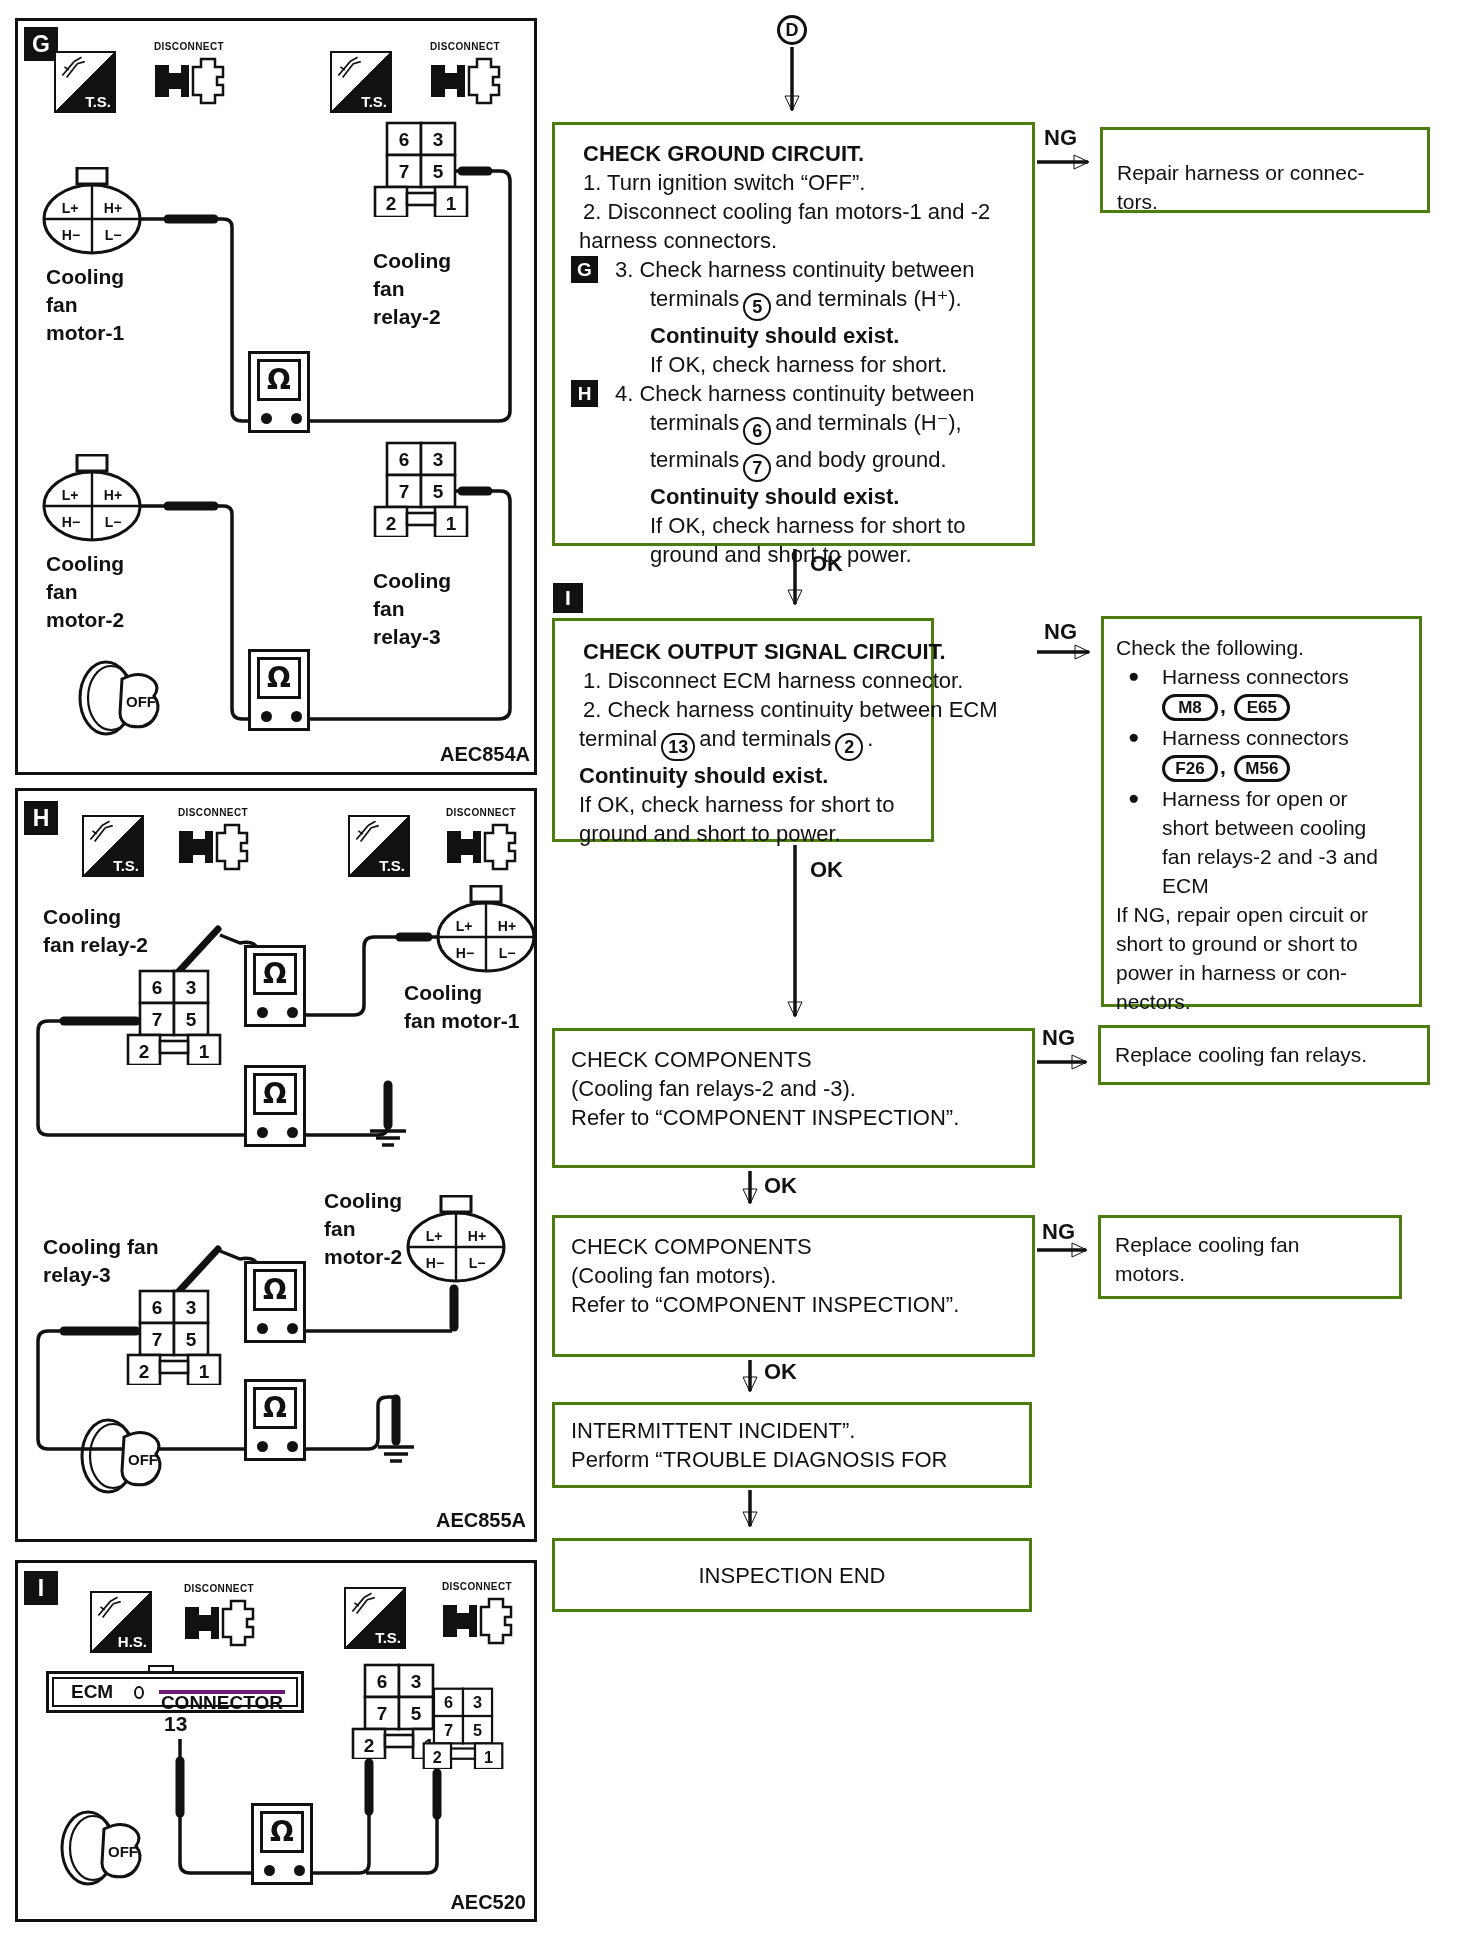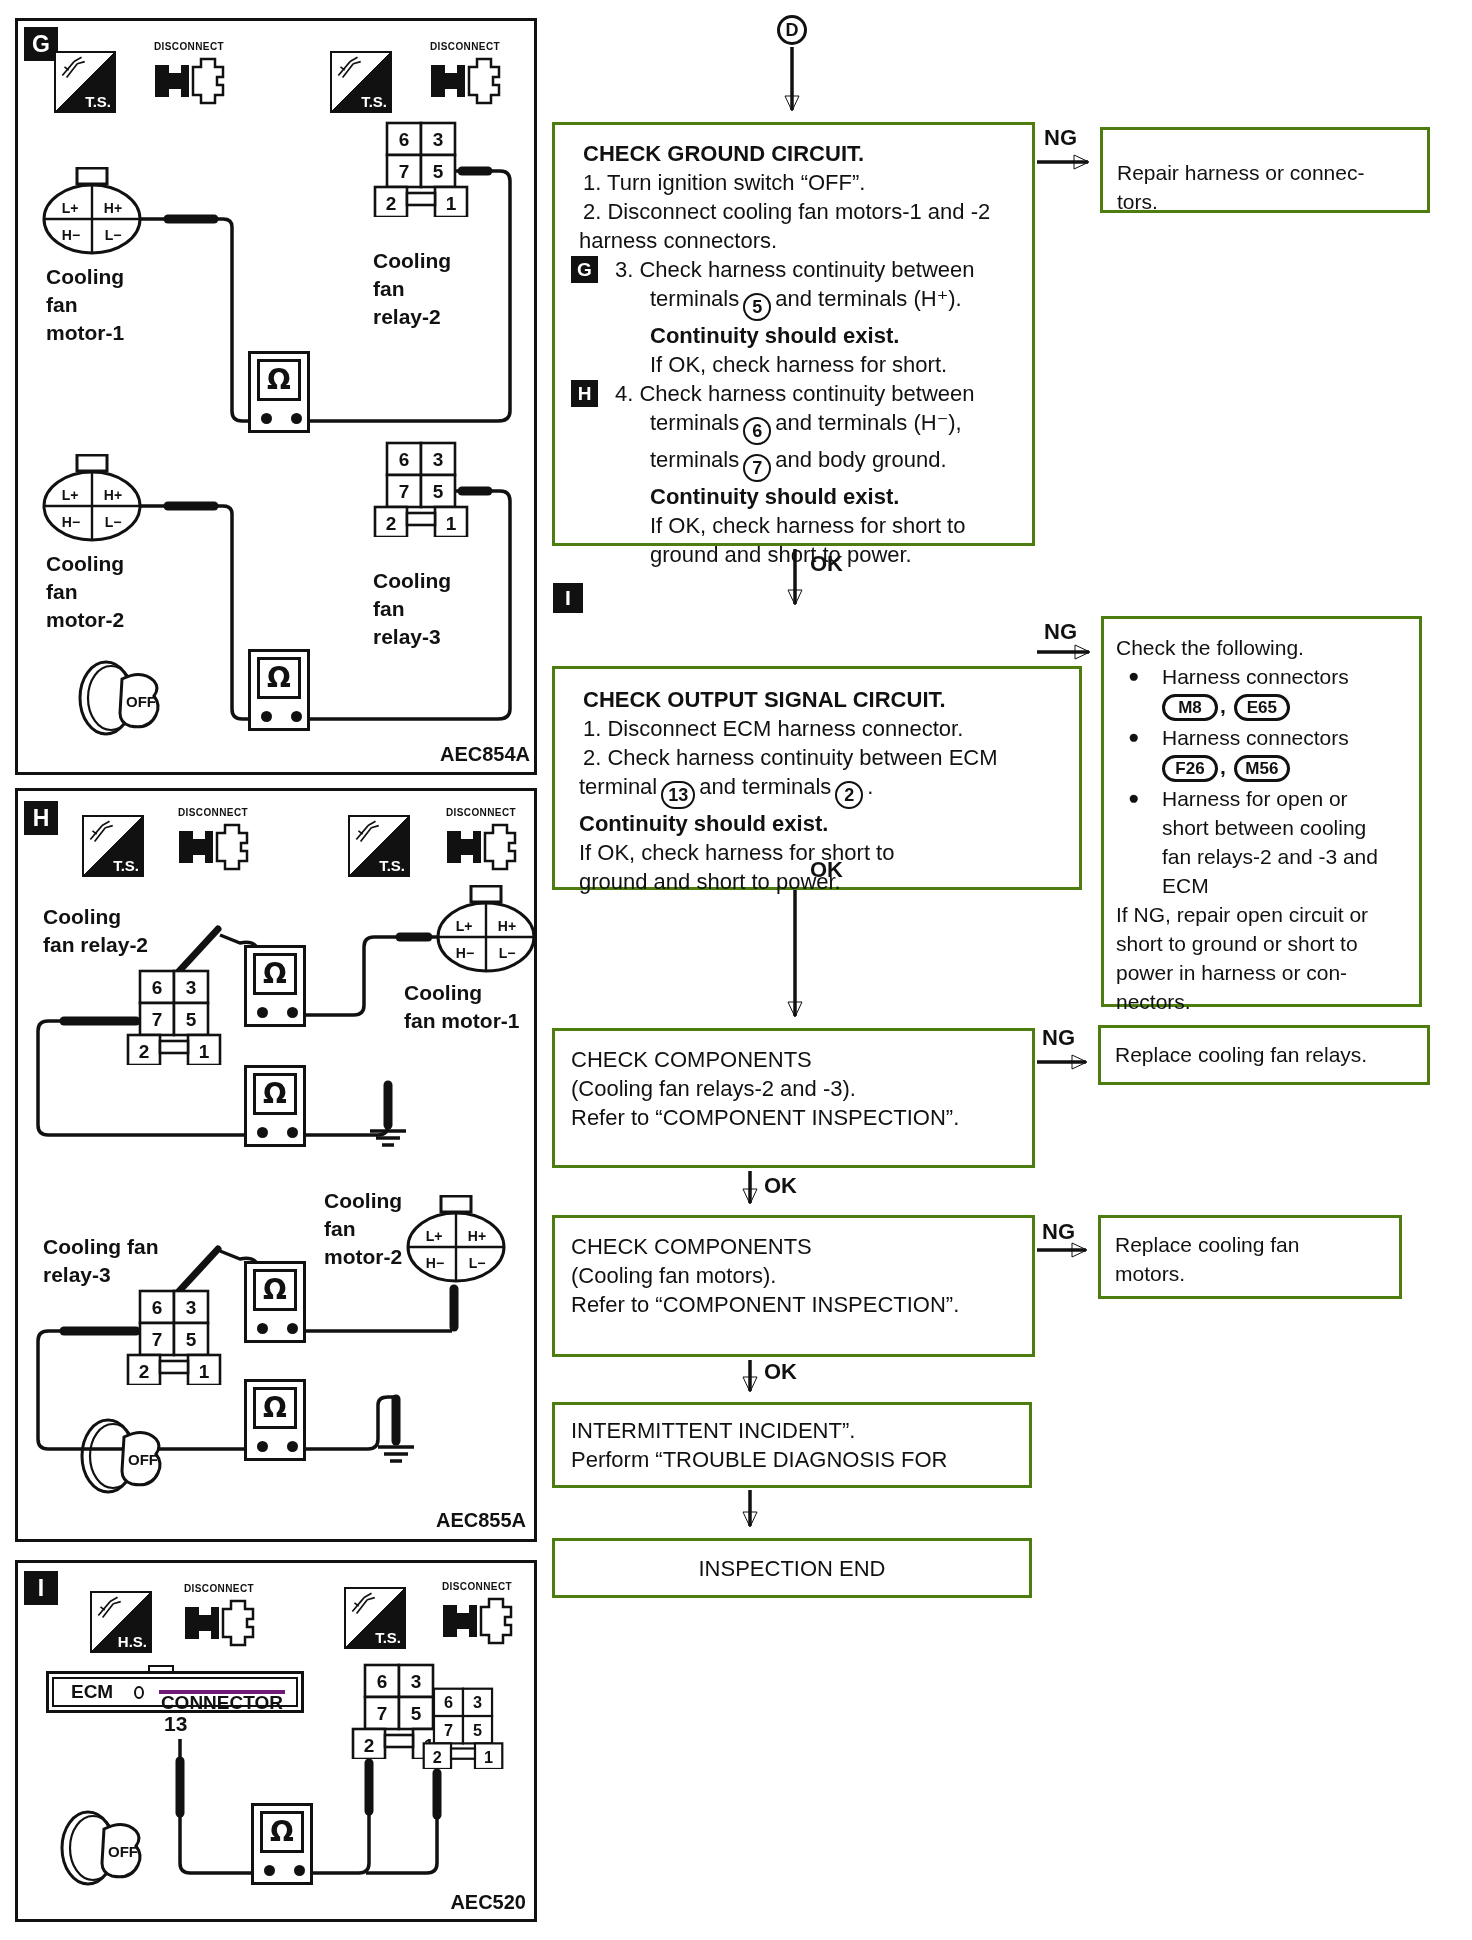--- a/index.html
+++ b/index.html
@@ -124,21 +124,21 @@
 
   <div class="flbl" style="left:1044px;top:126px;">NG</div>
   <div class="fbox sm21" style="left:1100px;top:127px;width:330px;height:86px;padding:28px 0 0 14px;">
     <div class="ln">Repair harness or connec-</div>
     <div class="ln">tors.</div>
   </div>
 
   <div class="flbl" style="left:810px;top:552px;">OK</div>
   <div class="itagflow" style="left:553px;top:583px;">I</div>
 
-  <div class="fbox" style="left:552px;top:618px;width:530px;height:224px;padding-top:16px;margin-top:48px;">
+  <div class="fbox" style="left:552px;top:618px;width:382px;height:224px;padding-top:16px;">
     <div class="ln pl28 bt">CHECK OUTPUT SIGNAL CIRCUIT.</div>
     <div class="ln pl28">1. Disconnect ECM harness connector.</div>
     <div class="ln pl28">2. Check harness continuity between ECM</div>
     <div class="ln pl60"><span>terminal</span><span class="circ w">13</span><span>and terminals</span><span class="circ">2</span><span>.</span></div>
     <div class="ln pl60 bt">Continuity should exist.</div>
     <div class="ln pl60">If OK, check harness for short to</div>
     <div class="ln pl60">ground and short to power.</div>
   </div>
 
   <div class="flbl" style="left:1044px;top:620px;">NG</div>
@@ -183,21 +183,21 @@
     <div class="ln">motors.</div>
   </div>
 
   <div class="flbl" style="left:764px;top:1360px;">OK</div>
 
   <div class="fbox" style="left:552px;top:1402px;width:480px;height:86px;padding:11px 0 0 16px;">
     <div class="ln">INTERMITTENT INCIDENT”.</div>
     <div class="ln">Perform “TROUBLE DIAGNOSIS FOR</div>
   </div>
 
-  <div class="fbox ctr" style="left:552px;top:1538px;width:480px;height:60px;">
+  <div class="fbox ctr" style="left:552px;top:1538px;width:480px;height:74px;">
     <div class="ln">INSPECTION END</div>
   </div>
 
   <div class="dbox" style="left:15px;top:18px;width:522px;height:757px;">
     <svg class="wires" width="522" height="757">
       <path class="w3" d="M122,198 H205 Q214,198 214,206 V390 Q214,400 224,400 H244"></path>
       <path class="w9" d="M150,198 H196"></path>
       <path class="w3" d="M278,400 H480 Q492,400 492,390 V160 Q492,150 482,150 H438"></path>
       <path class="w9" d="M444,150 H470"></path>
       <path class="w3" d="M122,485 H205 Q214,485 214,493 V688 Q214,698 224,698 H244"></path>

